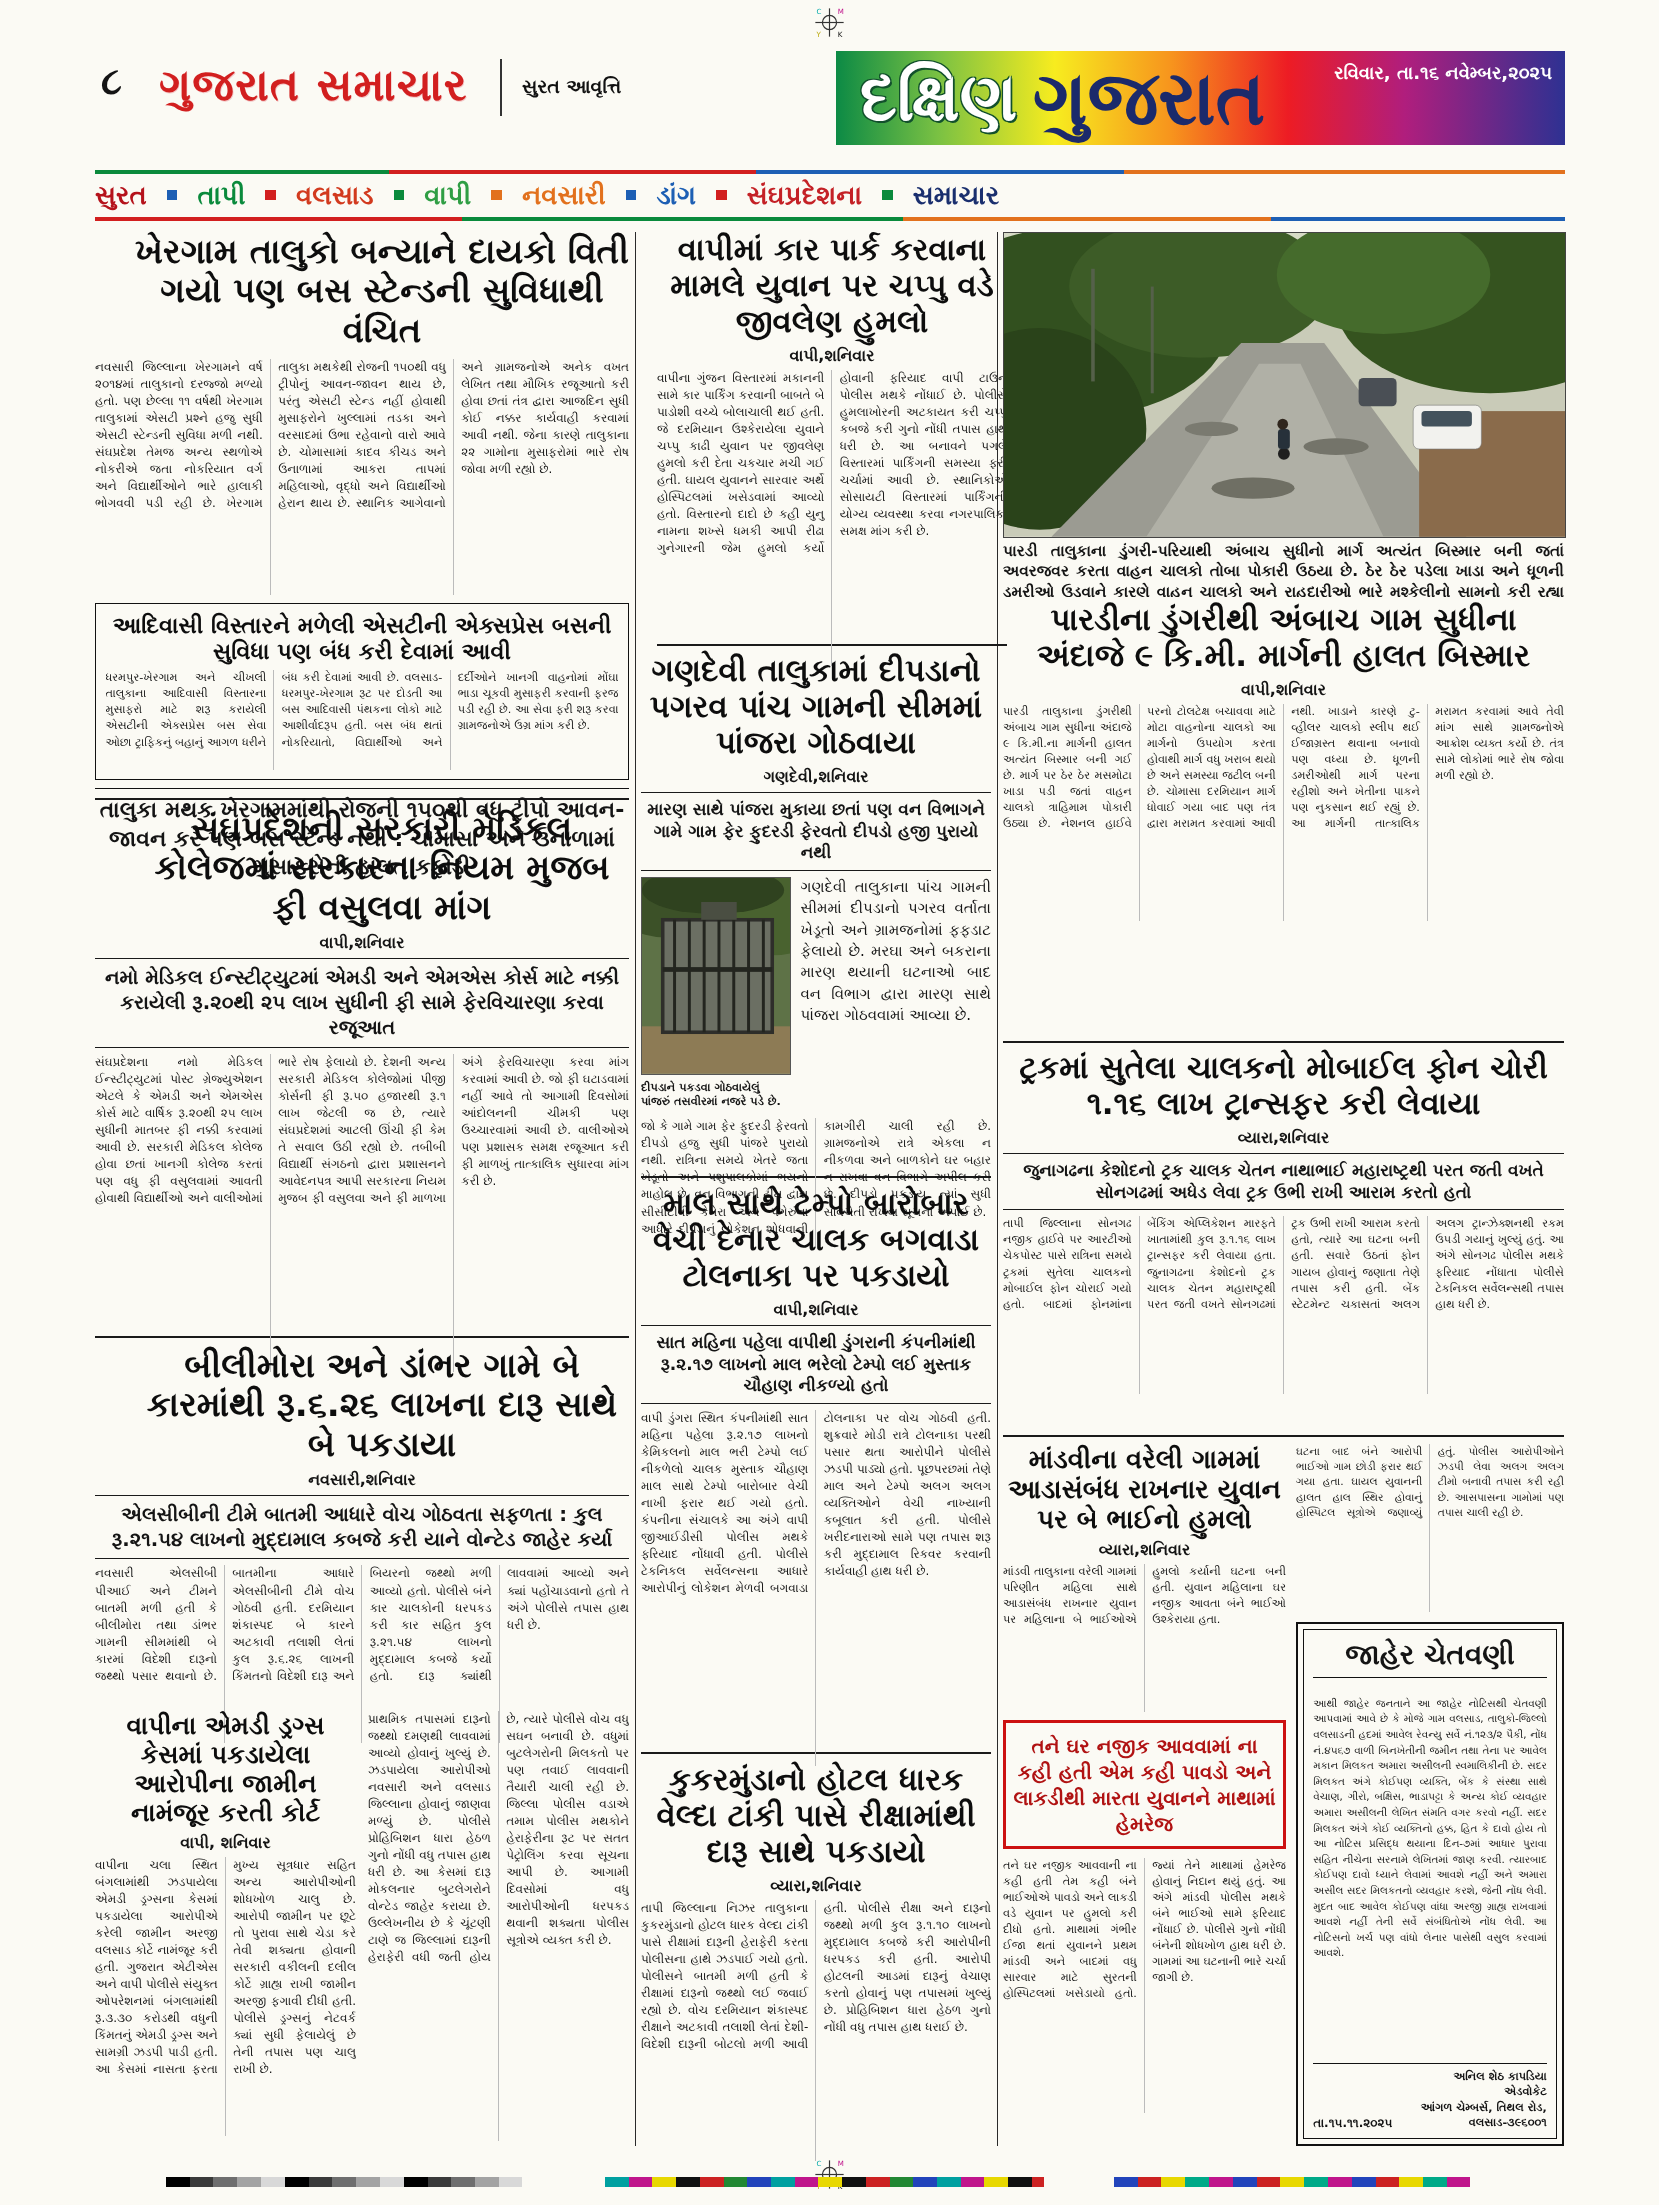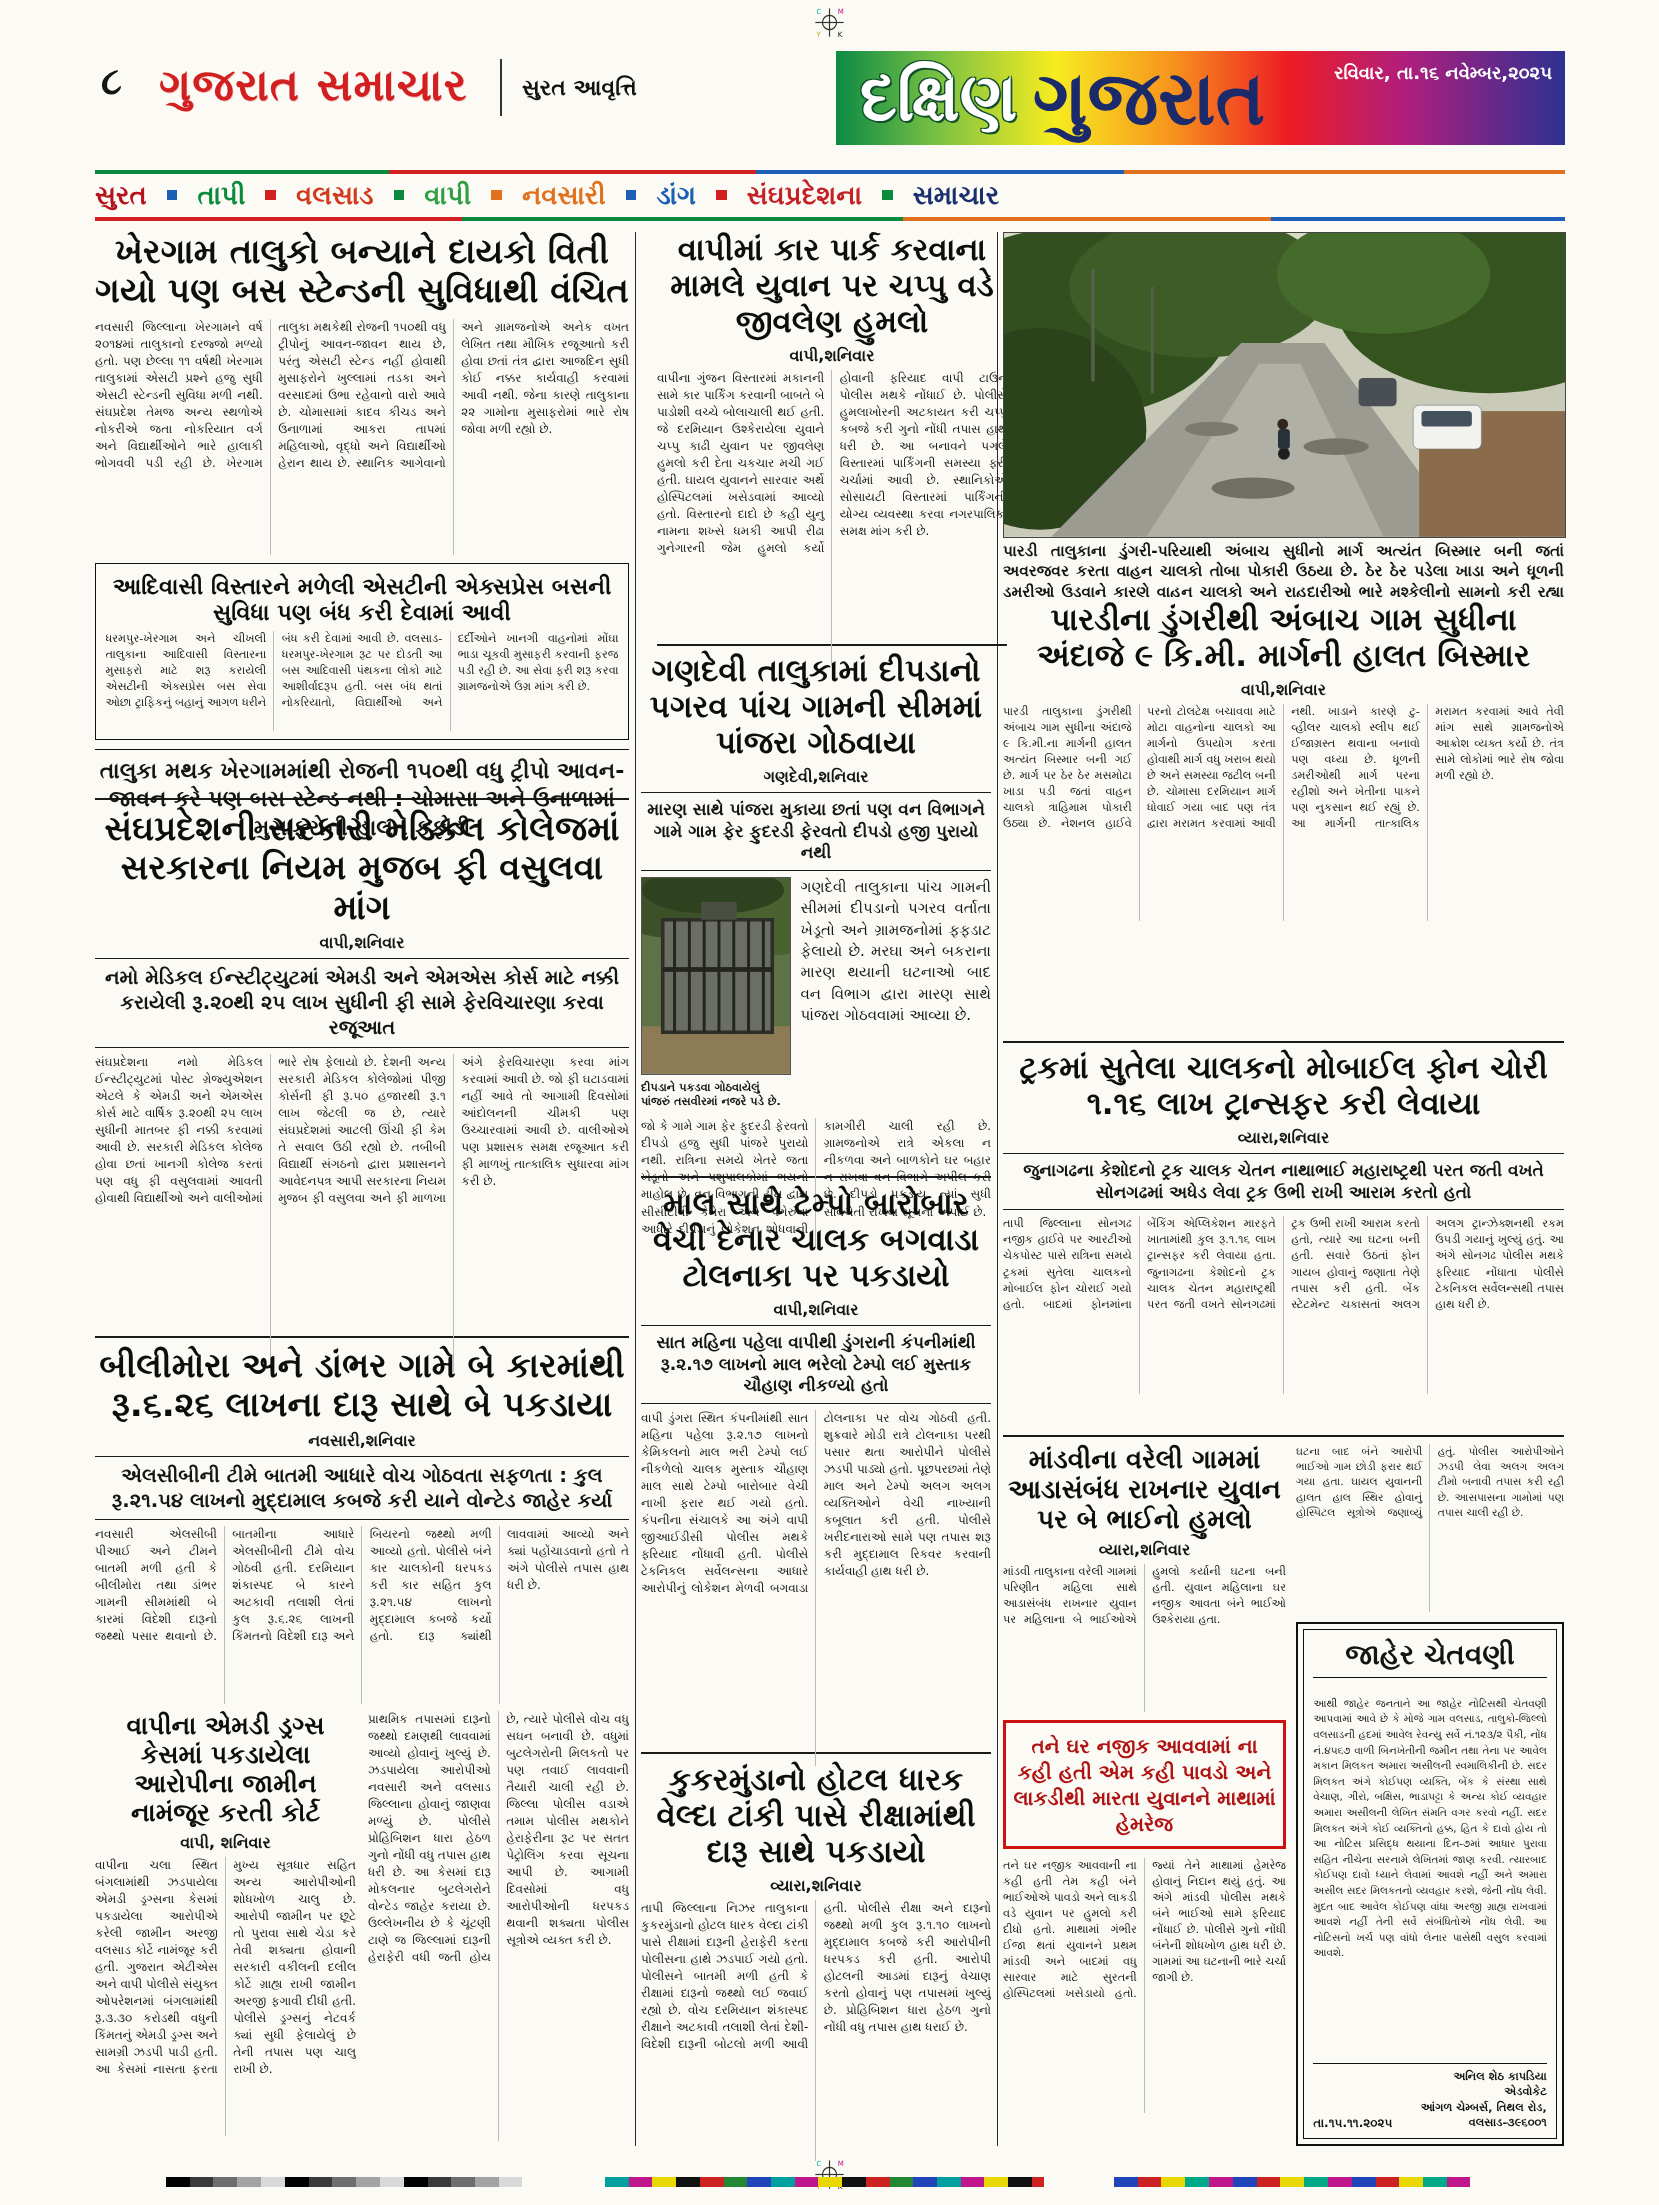--- a/index.html
+++ b/index.html
@@ -4,21 +4,21 @@
 <style>
   html,body{margin:0;padding:0;}
   body{width:1660px;height:2205px;background:#e9e7e0;font-family:"DejaVu Sans",sans-serif;}
   .page{position:relative;width:1660px;height:2205px;background:#fbfaf4;color:#141414;overflow:hidden;}
   .abs{position:absolute;}
 
   
   #pagenum{left:101px;top:59px;font-size:38px;font-weight:bold;}
   #masthead{left:159px;top:59px;font-size:44px;font-weight:bold;color:#d21f1f;letter-spacing:1.2px;text-shadow:0.6px 0.6px 0 #f3c8c8;}
   #mast-div{left:500px;top:59px;width:2.4px;height:57px;background:#333;}
-  #edition{left:522px;top:75px;font-size:22px;font-weight:bold;color:#111;}
+  #edition{left:522px;top:75px;font-size:19px;font-weight:bold;color:#111;}
   #band{left:836px;top:51px;width:729px;height:94px;background:linear-gradient(90deg,#0c8a45 0%,#7ac143 14%,#f7ec1f 30%,#f7941d 46%,#ed1c24 62%,#b01e7d 78%,#2e3192 100%);display:flex;align-items:center;padding-left:24px;box-sizing:border-box;}
   .band-t1{font-size:66px;font-weight:800;color:#ffffff;text-shadow:1.8px 1.8px 0 #12502c,-1.2px -1.2px 0 #12502c,1.2px -1.2px 0 #12502c,-1.2px 1.2px 0 #12502c;margin-right:15.4px;}
   .band-t2{font-size:75px;font-weight:800;color:#1b2a6b;}
   .band-date{position:absolute;right:13px;top:10.7px;font-size:18px;font-weight:bold;color:#ffffff;}
 
   
   #nav-rule-top{left:95px;top:170px;width:1470px;height:4.1px;background:linear-gradient(90deg,#0a8a3c 0 20%,#d21f1f 20% 45%,#1d5fb4 45% 70%,#e2711d 70% 100%);}
   #nav{left:95px;top:178px;width:1470px;height:34px;display:flex;align-items:center;gap:20px;}
   .nav-item{font-size:26px;font-weight:bold;}
   .nav-c0{color:#b5121b}.nav-c1{color:#0a8a3c}.nav-c2{color:#d23a1e}.nav-c3{color:#2f9e44}
@@ -27,21 +27,21 @@
   .sqa{background:#1d5fb4}.sqb{background:#d21f1f}.sqc{background:#0a8a3c}.sqd{background:#e2711d}
   #nav-rule-bottom{left:95px;top:217px;width:1470px;height:4.1px;background:linear-gradient(90deg,#d21f1f 0 25%,#0a8a3c 25% 55%,#e2711d 55% 80%,#1d5fb4 80% 100%);}
 
   
   #vrule1{left:635px;top:232px;width:1.2px;height:1914px;background:#2a2a2a;}
   #vrule2{left:997px;top:232px;width:1.2px;height:1914px;background:#2a2a2a;}
 
   
   .article{box-sizing:border-box;}
   .hl{font-weight:800;color:#0d0d0d;text-align:center;line-height:1.16;}
-  .hl-xl{font-size:34px;}
+  .hl-xl{font-size:34px;margin-left:40px;}
   .hl-lg{font-size:31px;}
   .byline{font-size:16px;font-weight:bold;text-align:center;margin:6px 0 3.6px 0;}
   .subhead{font-size:19.6px;font-weight:bold;text-align:center;line-height:1.28;border-top:1.8px solid #1a1a1a;border-bottom:1.8px solid #1a1a1a;padding:6px 3.6px;margin:6px 0;}
   .body-txt{font-size:12px;line-height:1.42;text-align:justify;overflow:hidden;column-gap:15.4px;column-rule:0.6px solid #bbb;}
   .cols2{column-count:2;}
   .cols3{column-count:3;}
   .cols4{column-count:4;}
   .bb{border-bottom:2.4px solid #1a1a1a;}
 
   

